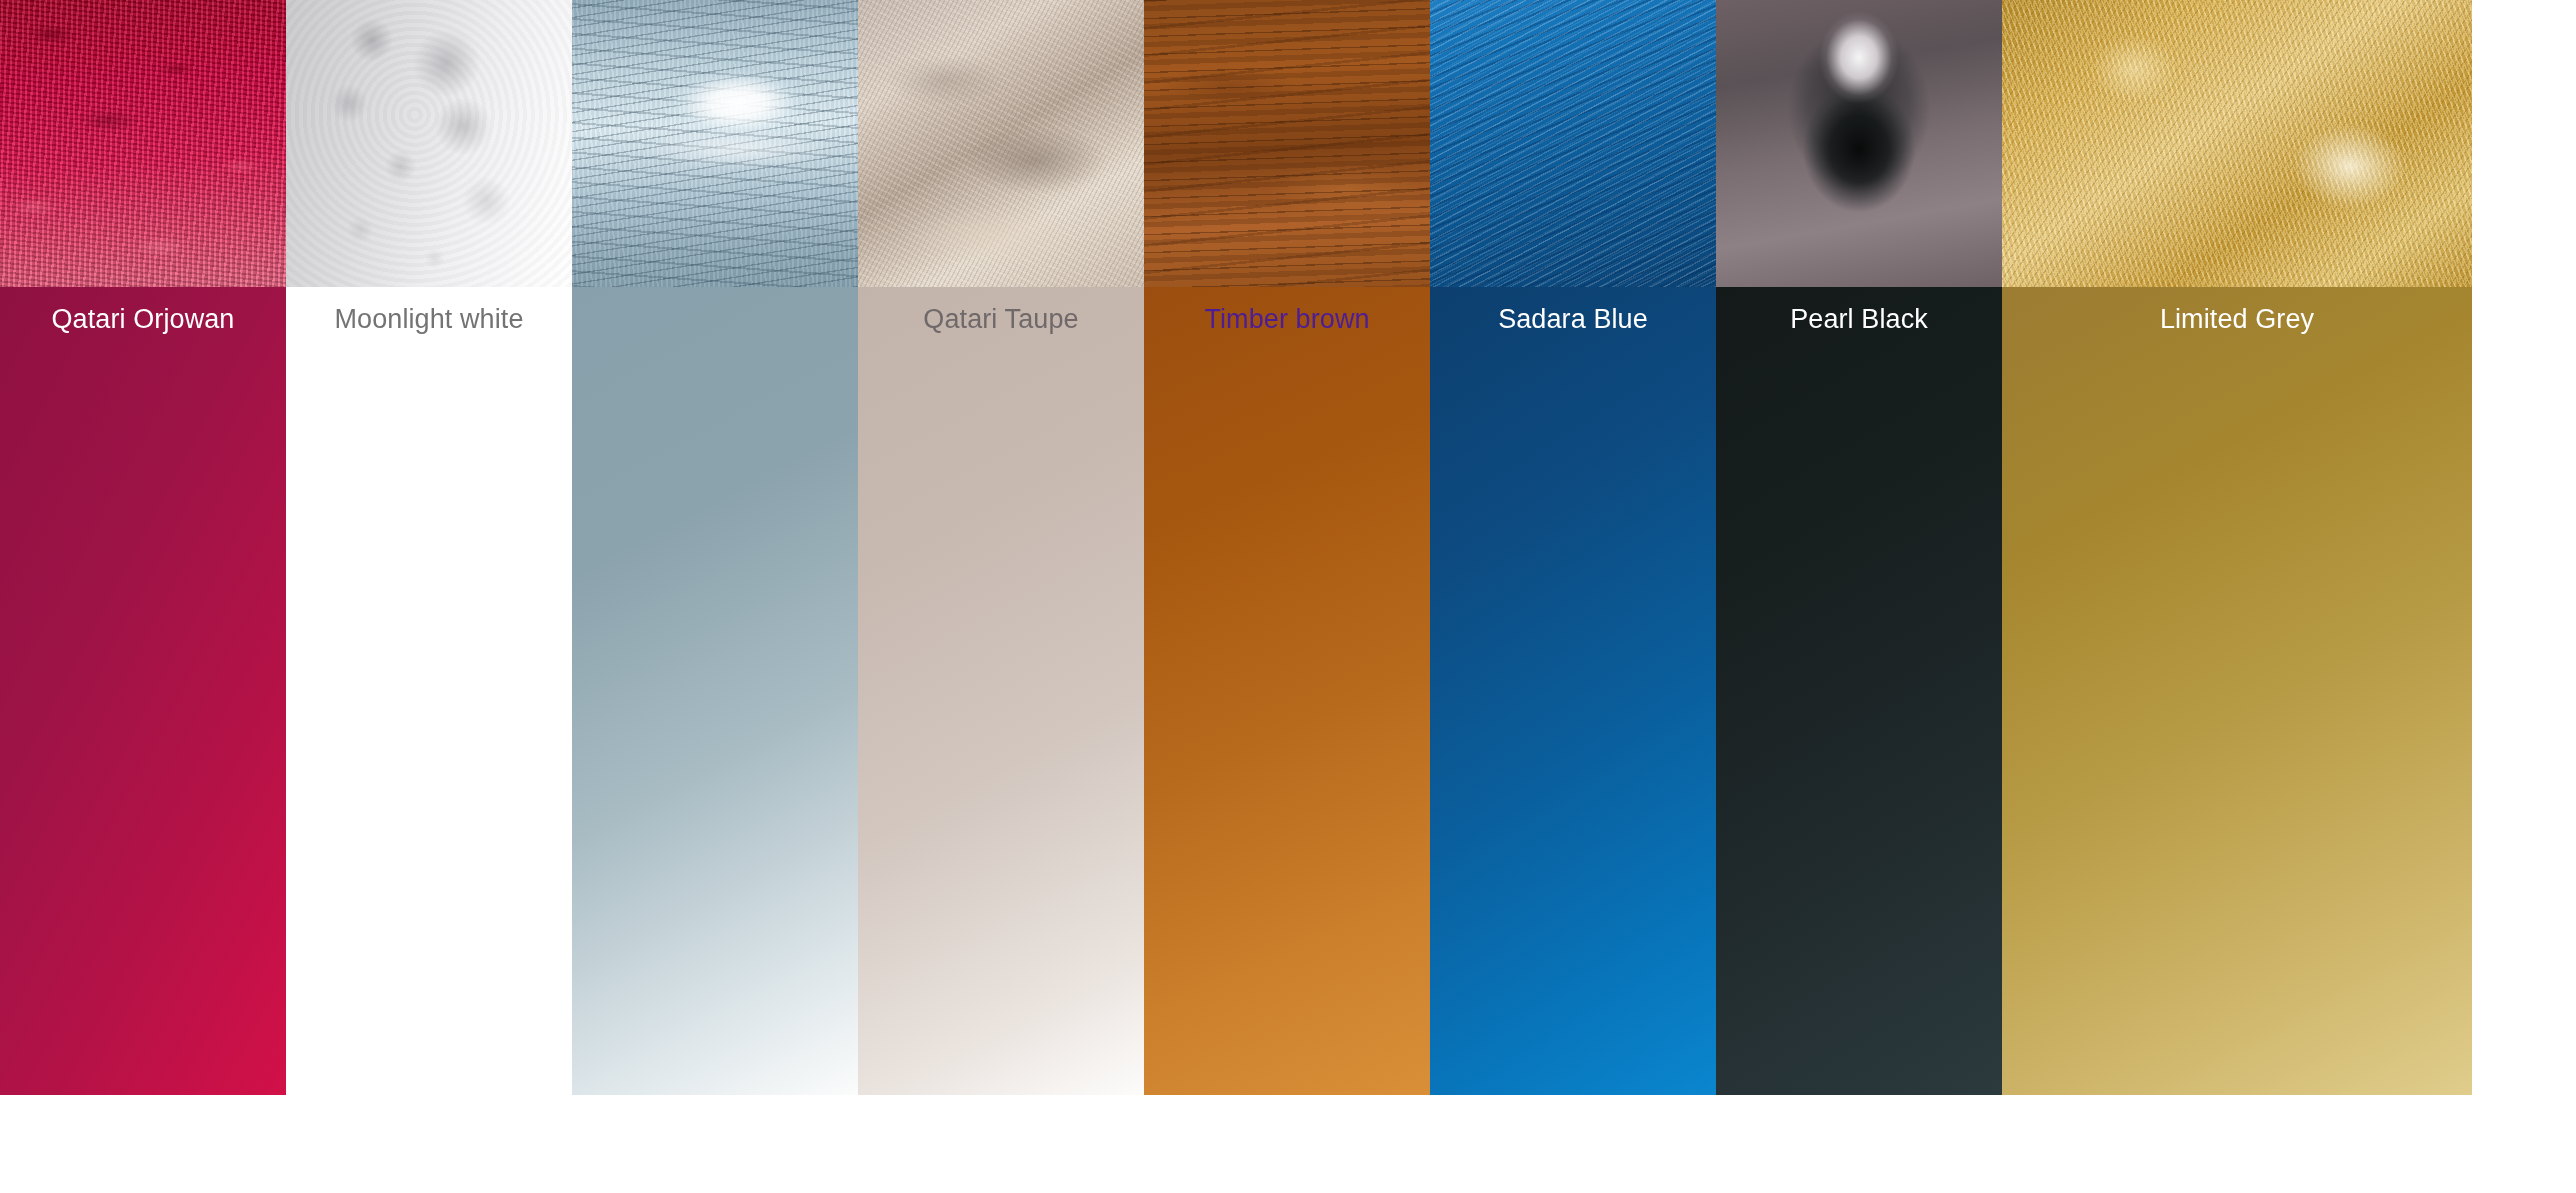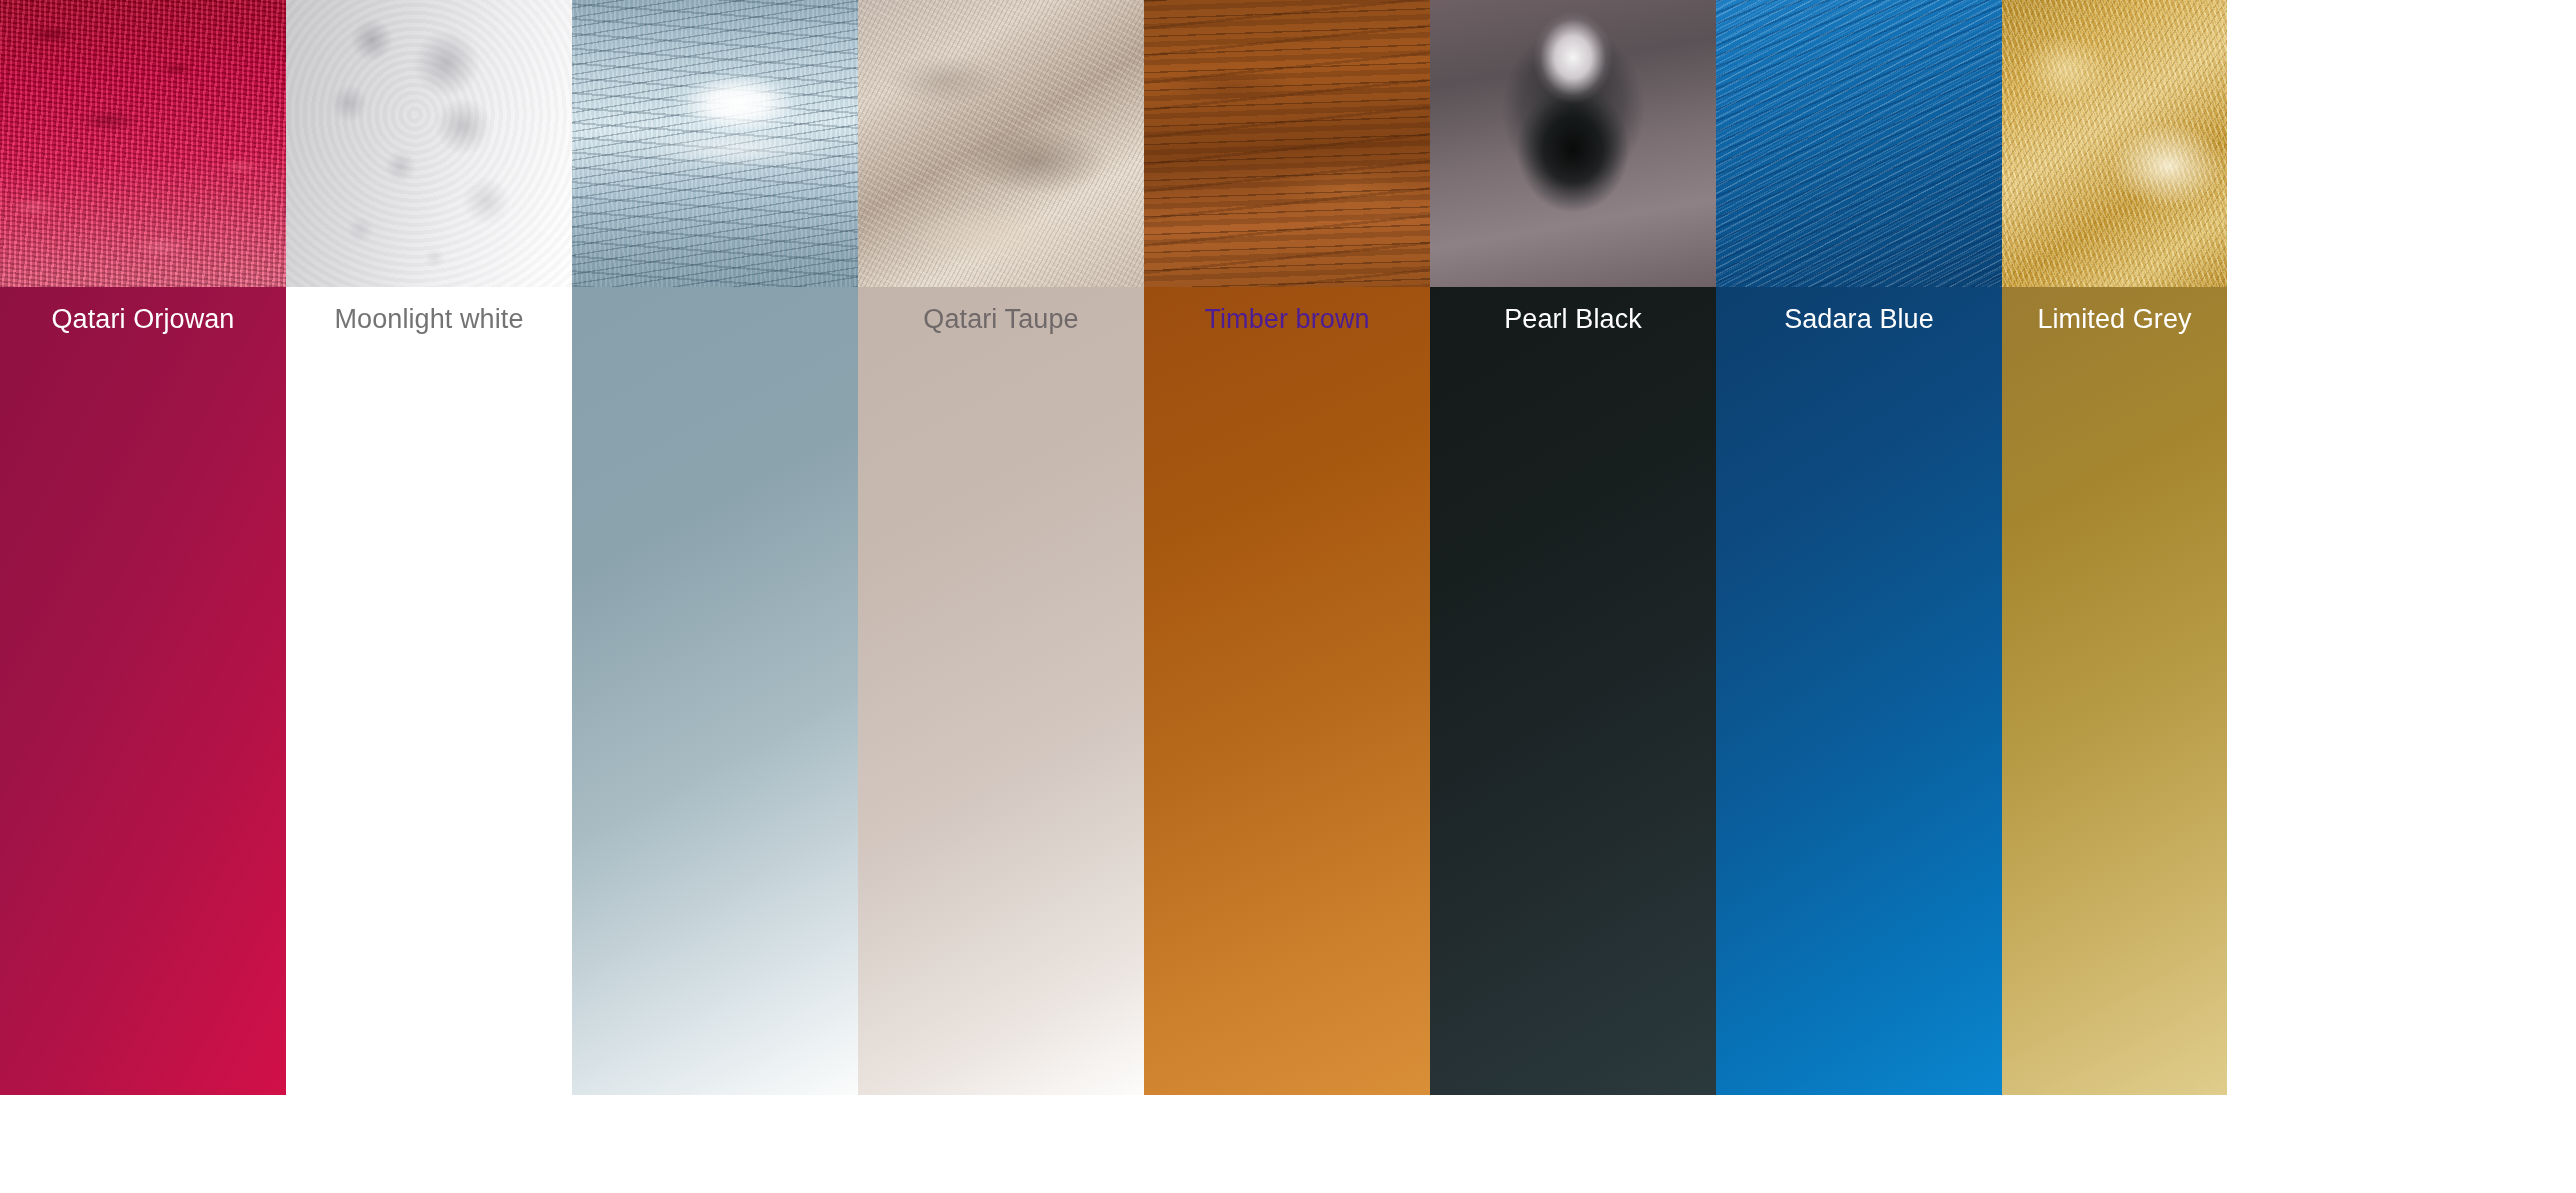--- a/index.html
+++ b/index.html
@@ -8,21 +8,21 @@
   body {
     width:2576px; height:1193px;
     font-family:"Liberation Sans", sans-serif;
     overflow:hidden;
     position:relative;
   }
 
   
   #palette-board {
     position:absolute; left:0; top:0;
-    width:2227px; height:1095px;
+    width:2472px; height:1095px;
     display:flex;
     text-decoration:underline;
   }
   .palette-column {
     position:relative;
     height:1095px;
     display:flex;
     flex-direction:column;
     overflow:hidden;
   }
@@ -213,34 +213,34 @@
   <div class="palette-column" style="flex:0 0 286px">
     <div class="photo-strip">
         <div class="tex tex-timber"></div>
       </div>
     <div class="swatch-body" style="background:linear-gradient(156deg,#9c4e10 0%,#a6570f 26%,#b76a1c 54%,#cb7f2b 78%,#d98e38 100%);"></div>
     <div class="swatch-label" style="color:#4c1d95">Timber brown</div>
   </div>
 
   <div class="palette-column" style="flex:0 0 286px">
     <div class="photo-strip">
+        <div class="tex tex-sea"></div>
+      </div>
+    <div class="swatch-body" style="background:linear-gradient(148deg,#0c3f6e 0%,#0d4a80 28%,#0a5e9c 56%,#0873b8 80%,#0a86cf 100%);"></div>
+    <div class="swatch-label" style="color:#ffffff">Sadara Blue</div>
+  </div>
+
+  <div class="palette-column" style="flex:0 0 286px">
+    <div class="photo-strip">
         <div class="tex tex-pearl"></div>
       </div>
     <div class="swatch-body" style="background:linear-gradient(150deg,#141a1a 0%,#171e1e 30%,#1e2729 58%,#263235 82%,#2b3a3d 100%);"></div>
     <div class="swatch-label" style="color:#ffffff">Pearl Black</div>
   </div>
 
-  <div class="palette-column" style="flex:0 0 286px">
-    <div class="photo-strip">
-        <div class="tex tex-sea"></div>
-      </div>
-    <div class="swatch-body" style="background:linear-gradient(148deg,#0c3f6e 0%,#0d4a80 28%,#0a5e9c 56%,#0873b8 80%,#0a86cf 100%);"></div>
-    <div class="swatch-label" style="color:#ffffff">Sadara Blue</div>
-  </div>
-
   <div class="palette-column" style="flex:1 1 auto">
     <div class="photo-strip">
         <div class="tex tex-gold"></div>
       </div>
     <div class="swatch-body" style="background:linear-gradient(152deg,#9b7c32 0%,#a5862f 26%,#b79a44 52%,#cdb468 78%,#e0cd8c 100%);"></div>
     <div class="swatch-label" style="color:#ffffff">Limited Grey</div>
   </div>
 
 </div>
 

